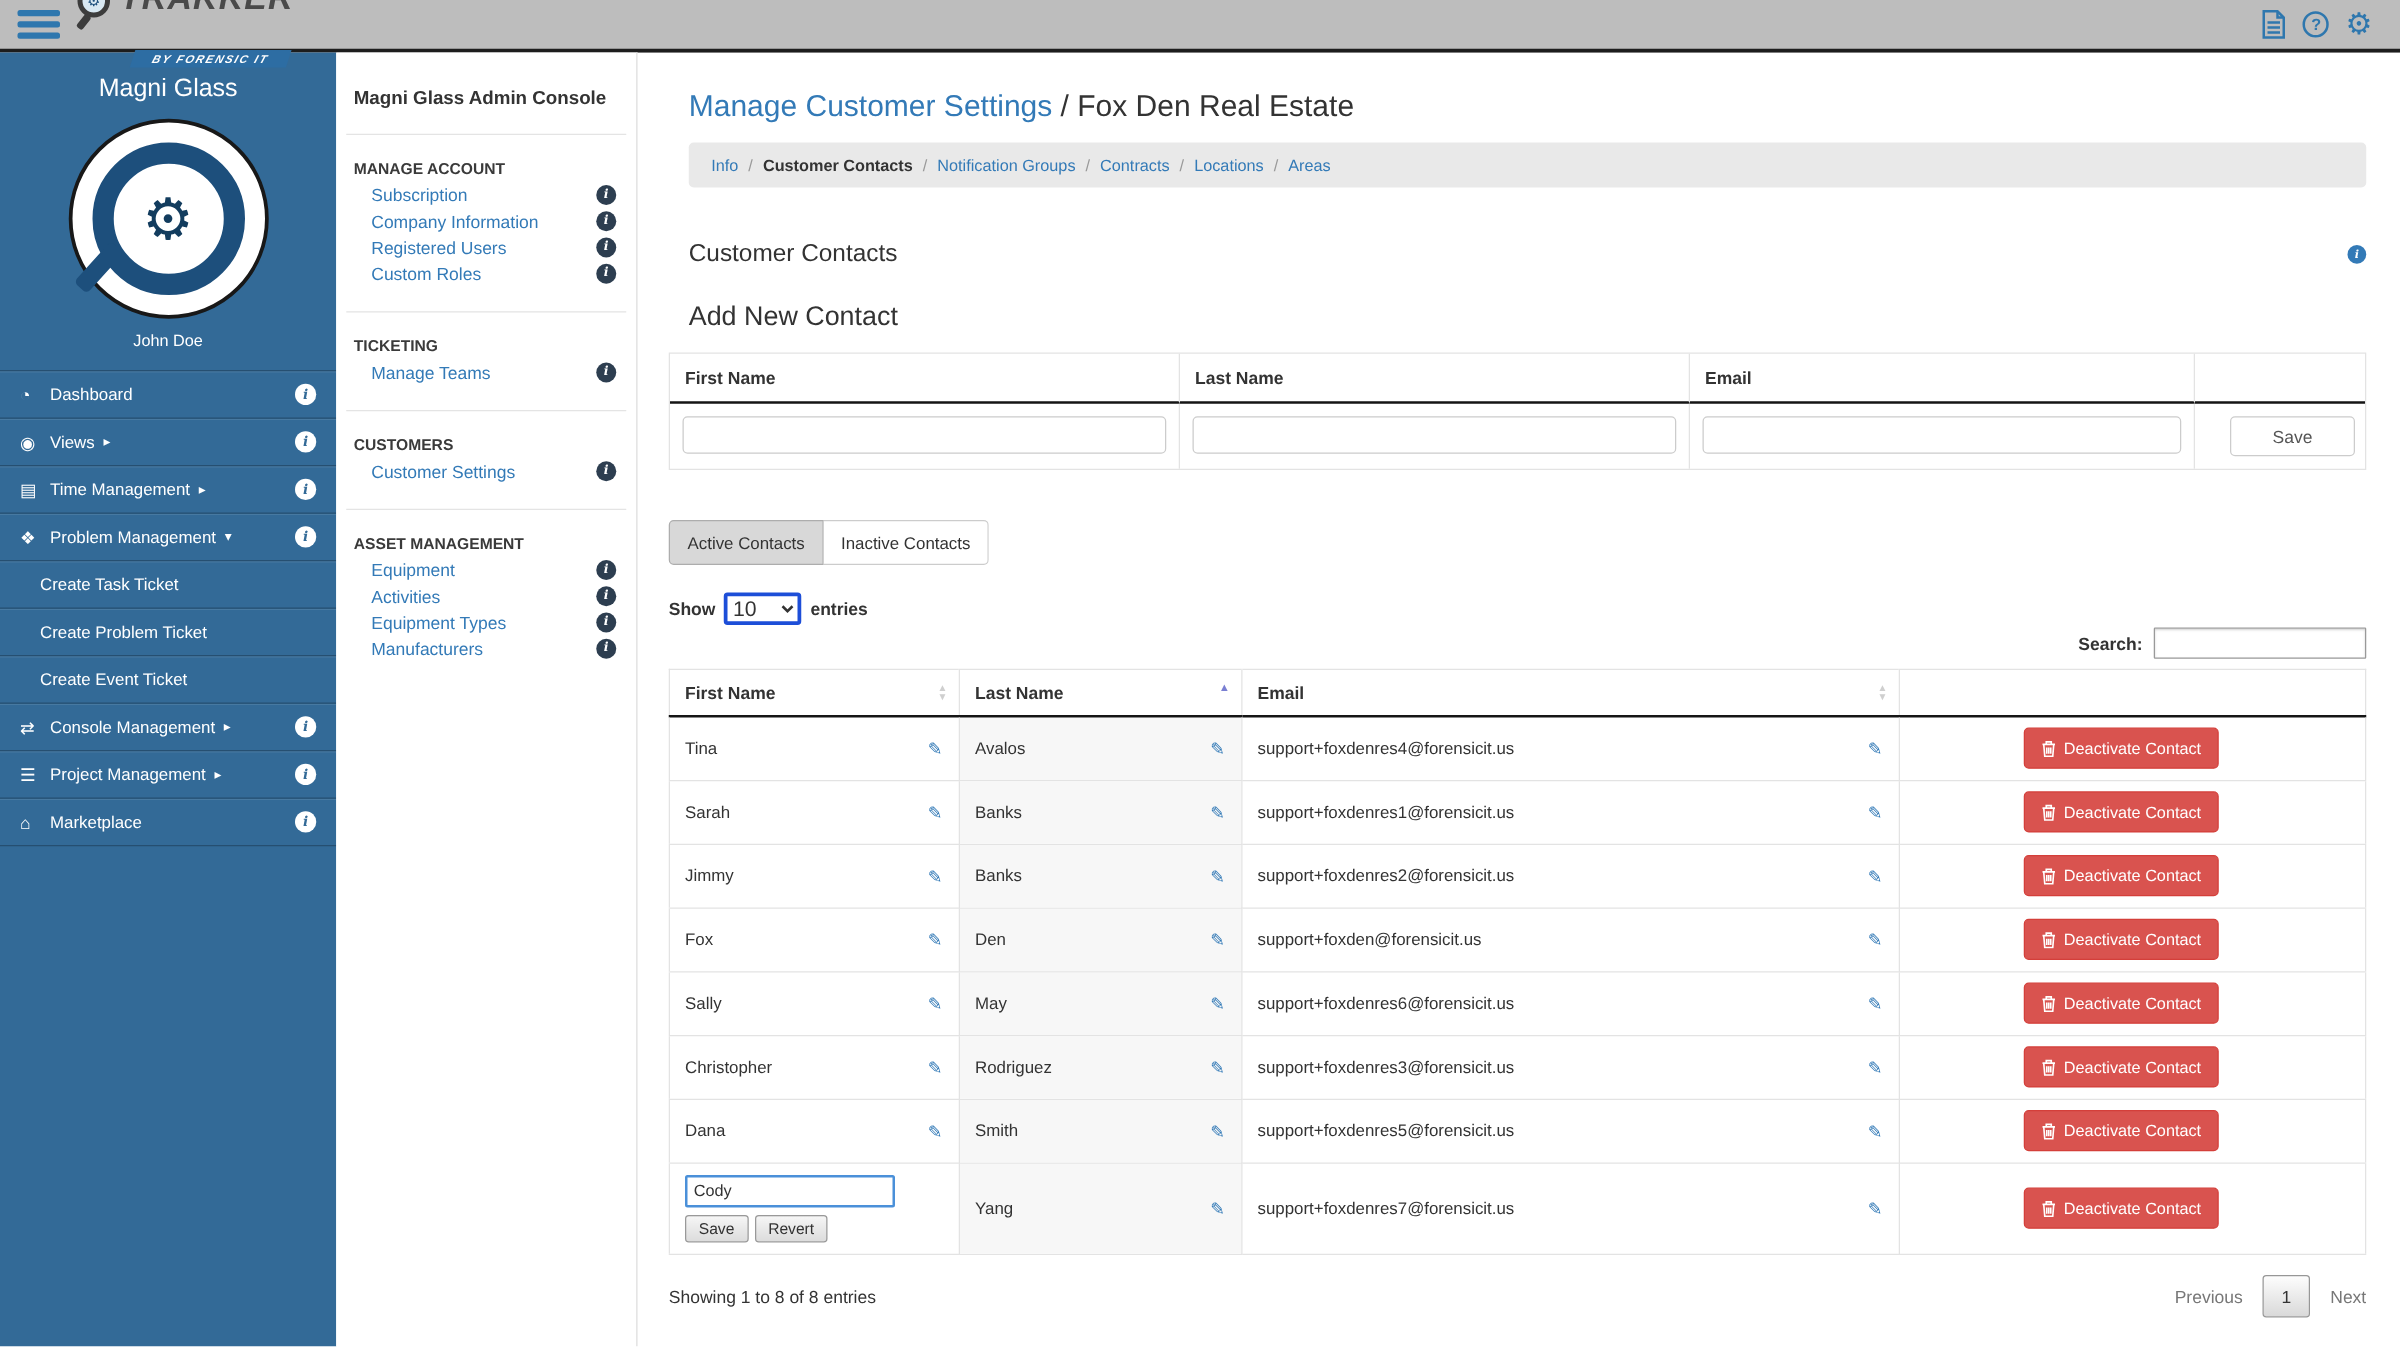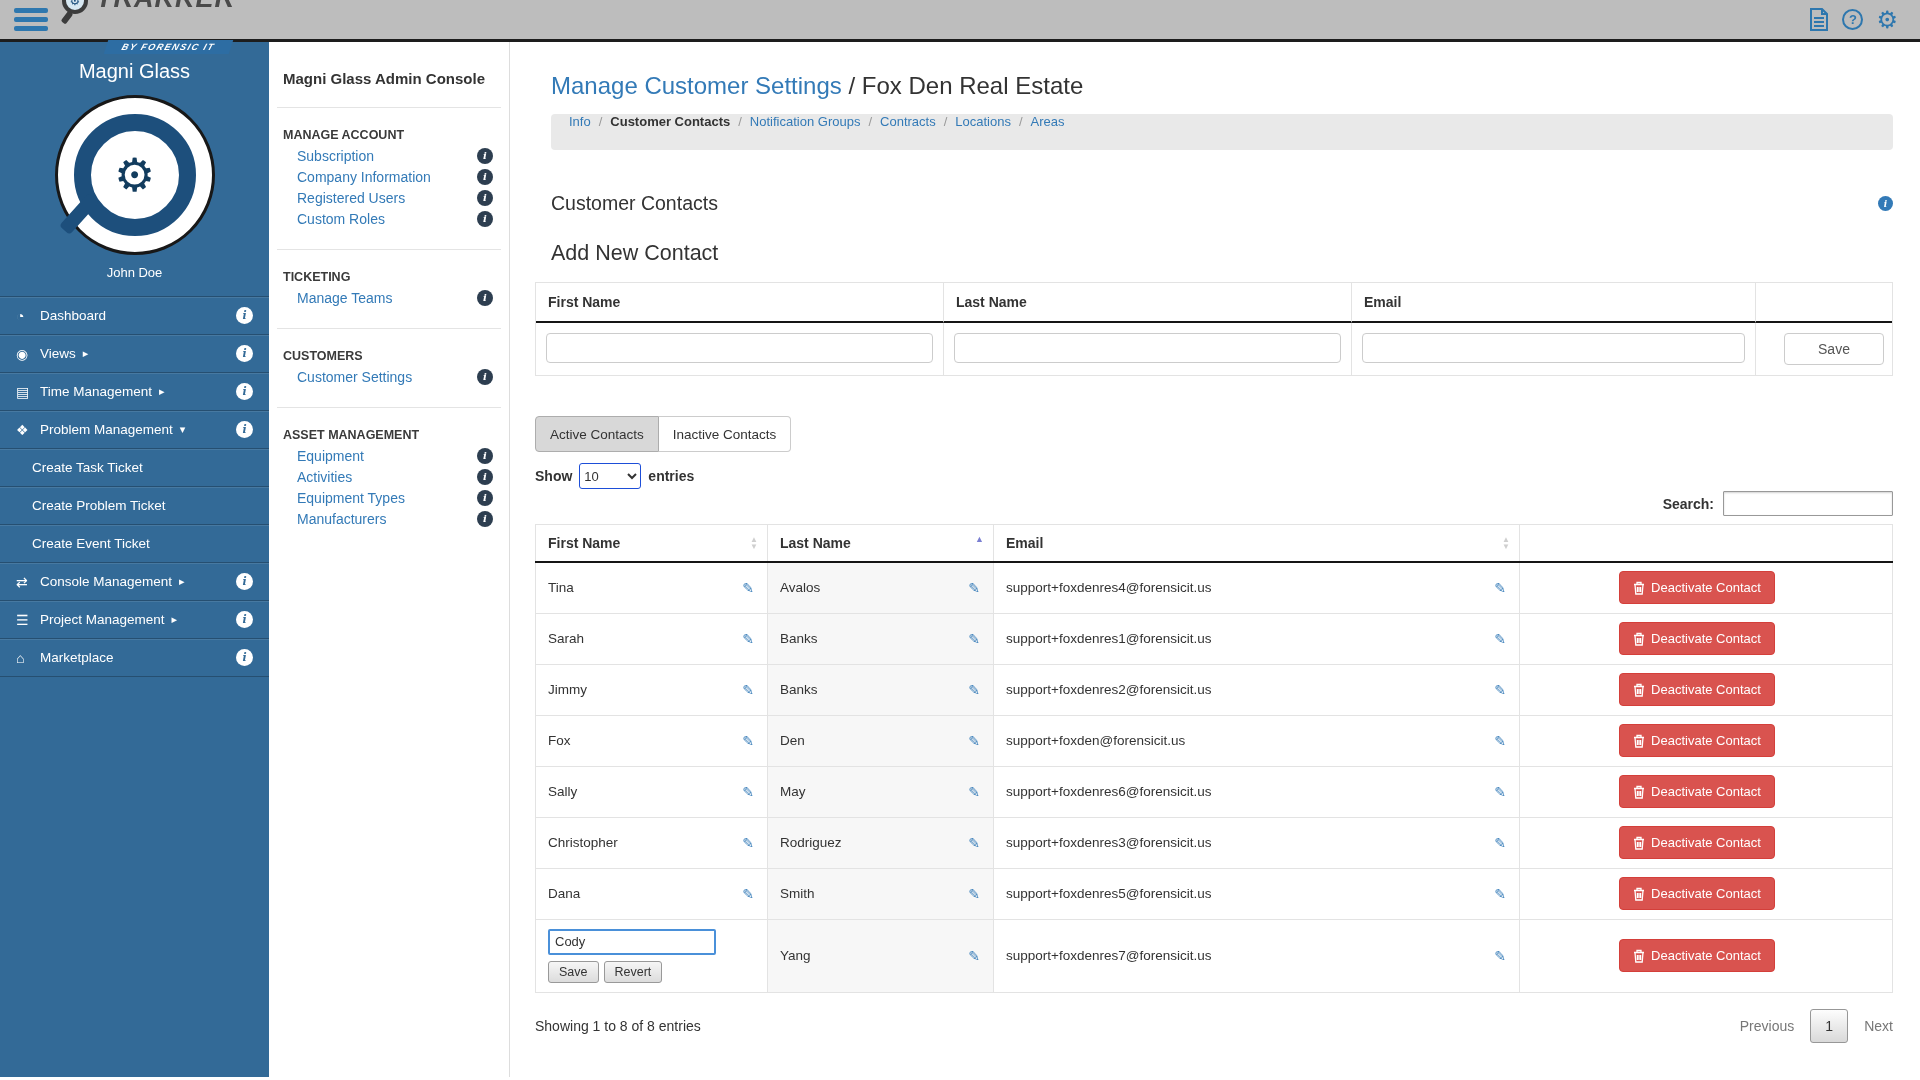--- a/index.html
+++ b/index.html
@@ -68,21 +68,21 @@
   .nav-section-title { font-size:12.5px; font-weight:bold; color:#3a3a3a; margin:0 14px 3px; }
   .nav-link-row { display:flex; align-items:center; padding:2.5px 16px 2.5px 28px; font-size:14px; }
   .nav-link { color:#337ab7; text-decoration:none; cursor:pointer; }
   .info-badge.dark { background:#2d3e50; color:#fff; width:16px; height:16px; font-size:10px; }
 
   
   .main { flex:1; padding:0 27px 0 25px; }
   .page-title { font-size:24px; font-weight:normal; color:#333; margin:30px 0 0 16px; }
   .page-title a { color:#337ab7; text-decoration:none; cursor:pointer; }
   .crumb-bar { margin:14px 0 0 16px; background:#e9e9e9; border-radius:4px; height:36px;
-    display:flex; align-items:flex-start; padding:0 18px; font-size:13px; }
+    display:flex; align-items:center; padding:0 18px; font-size:13px; }
   .crumb { display:flex; align-items:center; }
   .crumb a { color:#337ab7; text-decoration:none; cursor:pointer; }
   .crumb.current .crumb-label { color:#333; font-weight:bold; }
   .crumb .sep { color:#999; margin:0 8px; }
   .crumb:last-child .sep { display:none; }
 
   .section-title { margin:42px 0 0 16px; font-size:19.5px; color:#333; display:flex;
     align-items:center; gap:8px; font-weight:normal; }
   .info-badge.blue { background:#337ab7; color:#fff; width:15px; height:15px; font-size:9px; }
   .sub-title { margin:26px 0 0 16px; font-size:21.5px; color:#333; font-weight:normal; }
@@ -100,24 +100,24 @@
   .btn-save { width:100px; height:32px; background:#fff; border:1px solid #ccc;
     border-radius:4px; font-size:14px; color:#555; cursor:pointer; }
 
   .tab-row { margin-top:40px; display:flex; }
   .tab { height:36px; padding:12px 14px; display:flex; align-items:center; font-size:13.5px;
     color:#333; border:1px solid #ccc; background:#fff; cursor:pointer; }
   .tab.active { background:#d8d8d8; border-color:#adadad; }
   .tab:first-child { border-radius:4px 0 0 4px; }
   .tab:last-child { border-radius:0 4px 4px 0; border-left:none; }
 
-  .show-row { margin-top:11px; display:flex; align-items:center; gap:7px; font-size:14px;
+  .show-row { margin-top:22px; display:flex; align-items:center; gap:7px; font-size:14px;
     font-weight:bold; color:#333; }
-  .show-select { width:62px; height:26px; border:1px solid #1d4ed8; border-radius:3px;
-    font-size:13px; color:#333; background:#fff; }
+  .show-select { width:62px; height:26px; border:3px solid #1d4ed8; border-radius:3px;
+    font-size:17px; color:#333; background:#fff; }
   .search-row { display:flex; justify-content:flex-end; align-items:center; gap:9px;
     font-size:14px; font-weight:bold; color:#333; margin-top:2px; }
   .search-input { width:170px; height:25px; border:1px solid #999; border-radius:1px;
     box-shadow:inset 0 1px 2px rgba(0,0,0,.18); padding:0 6px; font-size:13px; }
 
   .data-table { margin-top:8px; width:100%; border-collapse:collapse; border:1px solid #e3e3e3; }
   .data-table th { font-size:14px; color:#333; text-align:left; padding:10px 28px 10px 12px;
     border-bottom:2px solid #151515; border-right:1px solid #e3e3e3; position:relative;
     cursor:pointer; }
   .data-table th:last-child { border-right:none; }

